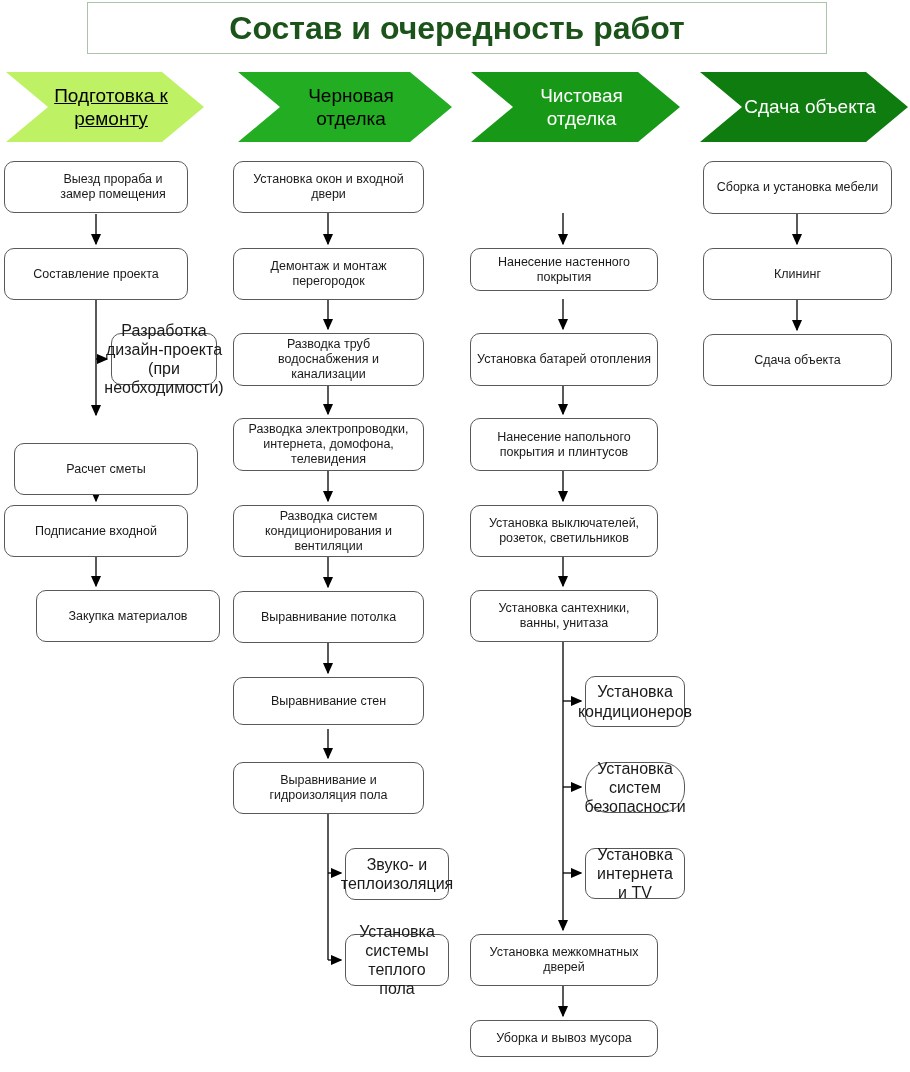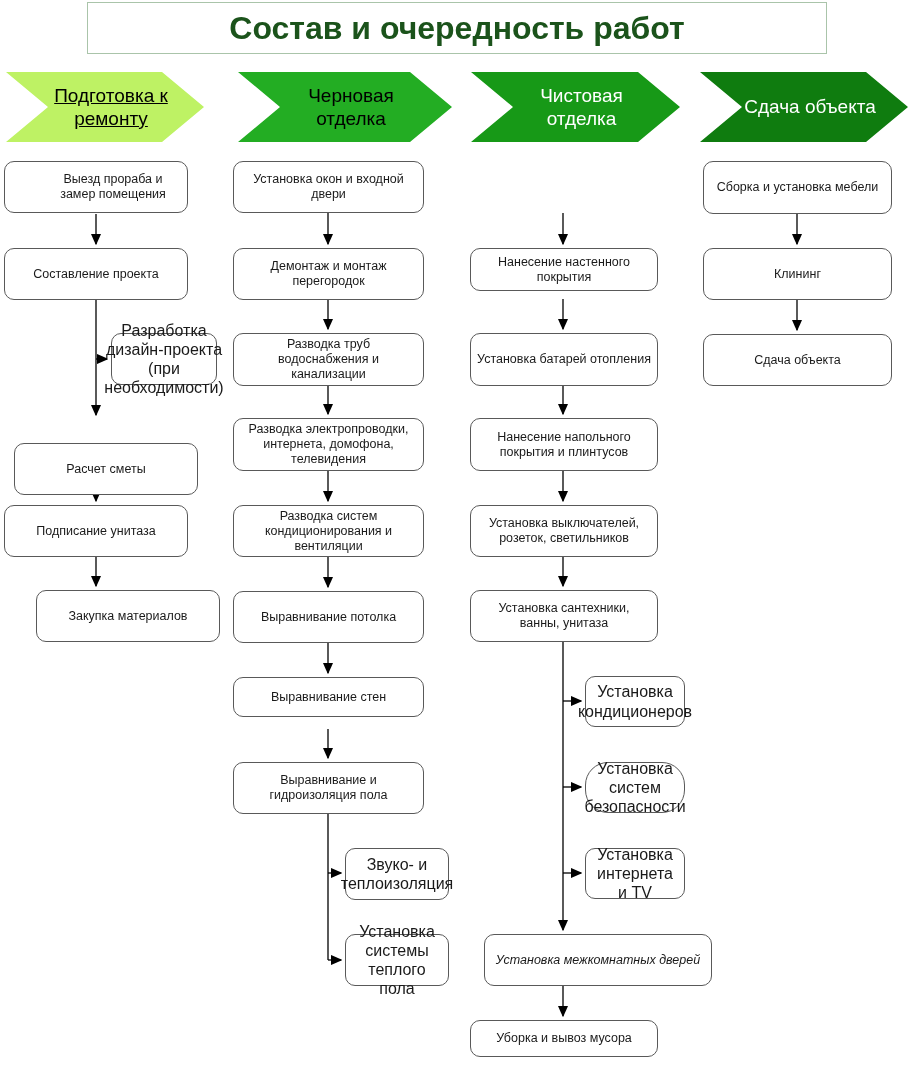--- a/index.html
+++ b/index.html
@@ -78,42 +78,42 @@
 
       <line x1="797" y1="214" x2="797" y2="244" marker-end="url(#ah)"></line>
       <line x1="797" y1="300" x2="797" y2="330" marker-end="url(#ah)"></line>
     </g>
   </svg>
 
   <div class="box" style="left:4px;top:161px;width:184px;height:52px;padding-left:40px;">Выезд прораба и замер помещения</div>
   <div class="box" style="left:4px;top:248px;width:184px;height:52px;">Составление проекта</div>
   <div class="box small" style="left:111px;top:333px;width:106px;height:52px;">Разработка дизайн-проекта (при необходимости)</div>
   <div class="box" style="left:14px;top:419px;width:184px;height:52px;margin-top:24px;">Расчет сметы</div>
-  <div class="box" style="left:4px;top:505px;width:184px;height:52px;">Подписание унитаза</div>
+  <div class="box" style="left:4px;top:505px;width:184px;height:52px;">Подписание входной</div>
   <div class="box" style="left:4px;top:590px;width:184px;height:52px;margin-left:32px;">Закупка материалов</div>
 
   <div class="box" style="left:233px;top:161px;width:191px;height:52px;">Установка окон и входной двери</div>
   <div class="box" style="left:233px;top:248px;width:191px;height:52px;">Демонтаж и монтаж перегородок</div>
   <div class="box" style="left:233px;top:333px;width:191px;height:53px;">Разводка труб водоснабжения и канализации</div>
   <div class="box" style="left:233px;top:418px;width:191px;height:53px;">Разводка электропроводки, интернета, домофона, телевидения</div>
   <div class="box" style="left:233px;top:505px;width:191px;height:52px;">Разводка систем кондиционирования и вентиляции</div>
   <div class="box" style="left:233px;top:591px;width:191px;height:52px;">Выравнивание потолка</div>
-  <div class="box" style="left:233px;top:677px;width:191px;height:40px;">Выравнивание стен</div>
+  <div class="box" style="left:233px;top:677px;width:191px;height:48px;">Выравнивание стен</div>
   <div class="box" style="left:233px;top:762px;width:191px;height:52px;">Выравнивание и гидроизоляция пола</div>
   <div class="box small" style="left:345px;top:848px;width:104px;height:52px;">Звуко- и теплоизоляция</div>
   <div class="box small" style="left:345px;top:934px;width:104px;height:52px;">Установка системы теплого пола</div>
 
   <div class="box" style="left:470px;top:248px;width:188px;height:43px;">Нанесение настенного покрытия</div>
   <div class="box" style="left:470px;top:333px;width:188px;height:53px;">Установка батарей отопления</div>
   <div class="box" style="left:470px;top:418px;width:188px;height:53px;">Нанесение напольного покрытия и плинтусов</div>
   <div class="box" style="left:470px;top:505px;width:188px;height:52px;">Установка выключателей, розеток, светильников</div>
   <div class="box" style="left:470px;top:590px;width:188px;height:52px;">Установка сантехники, ванны, унитаза</div>
   <div class="box small" style="left:585px;top:676px;width:100px;height:51px;">Установка кондиционеров</div>
   <div class="box small" style="left:585px;top:762px;width:100px;height:51px;border-radius:23px;">Установка систем безопасности</div>
   <div class="box small" style="left:585px;top:848px;width:100px;height:51px;">Установка интернета и TV</div>
-  <div class="box" style="left:484px;top:934px;width:228px;height:52px;font-style:italic;">Установка межкомнатных дверей</div>
+  <div class="box" style="left:470px;top:934px;width:188px;height:52px;">Установка межкомнатных дверей</div>
   <div class="box" style="left:470px;top:1020px;width:188px;height:37px;">Уборка и вывоз мусора</div>
 
   <div class="box" style="left:703px;top:161px;width:189px;height:53px;">Сборка и установка мебели</div>
   <div class="box" style="left:703px;top:248px;width:189px;height:52px;">Клининг</div>
   <div class="box" style="left:703px;top:334px;width:189px;height:52px;">Сдача объекта</div>
 
 </div>
 
 </body></html>

